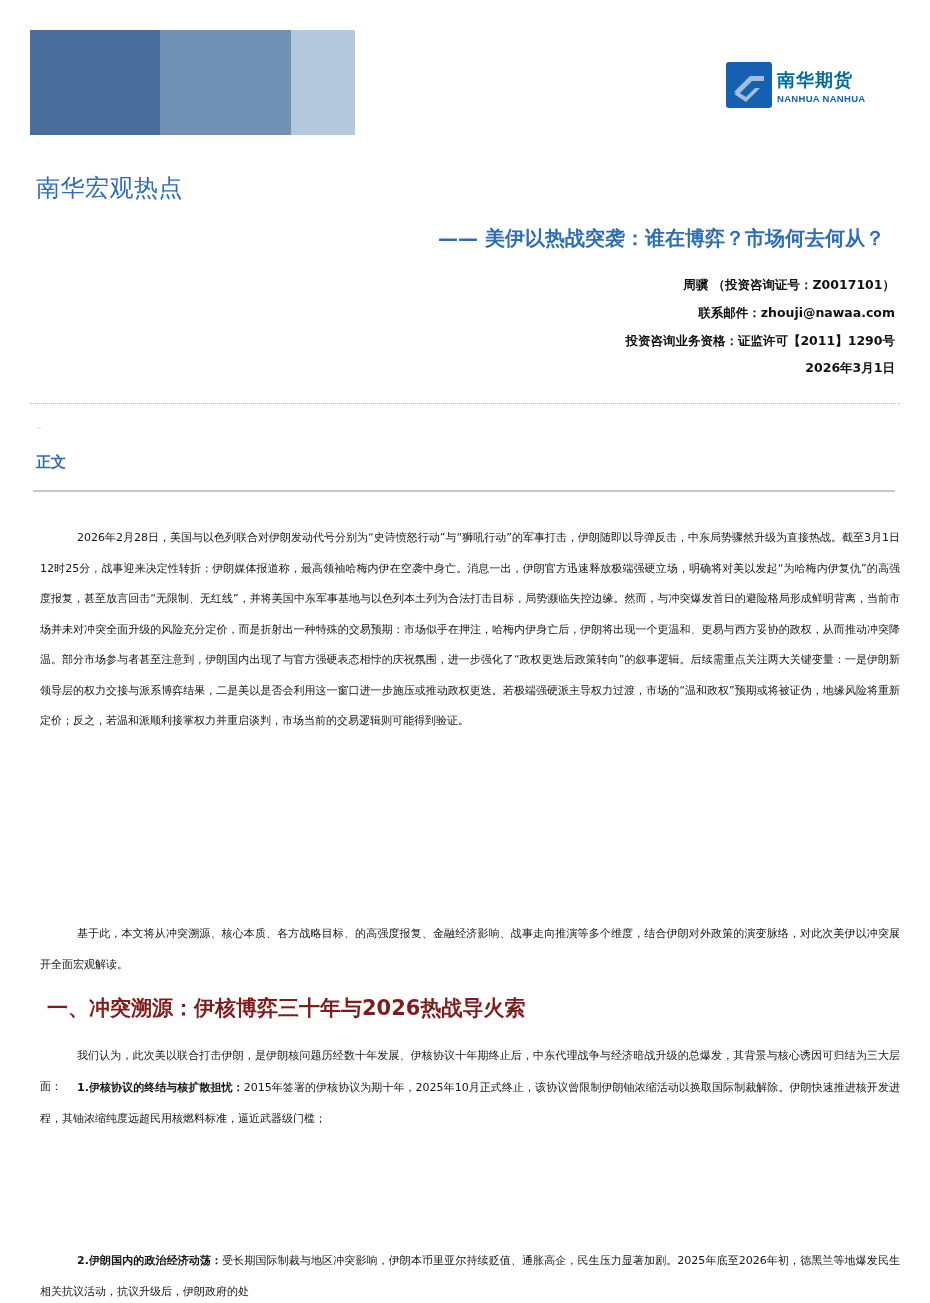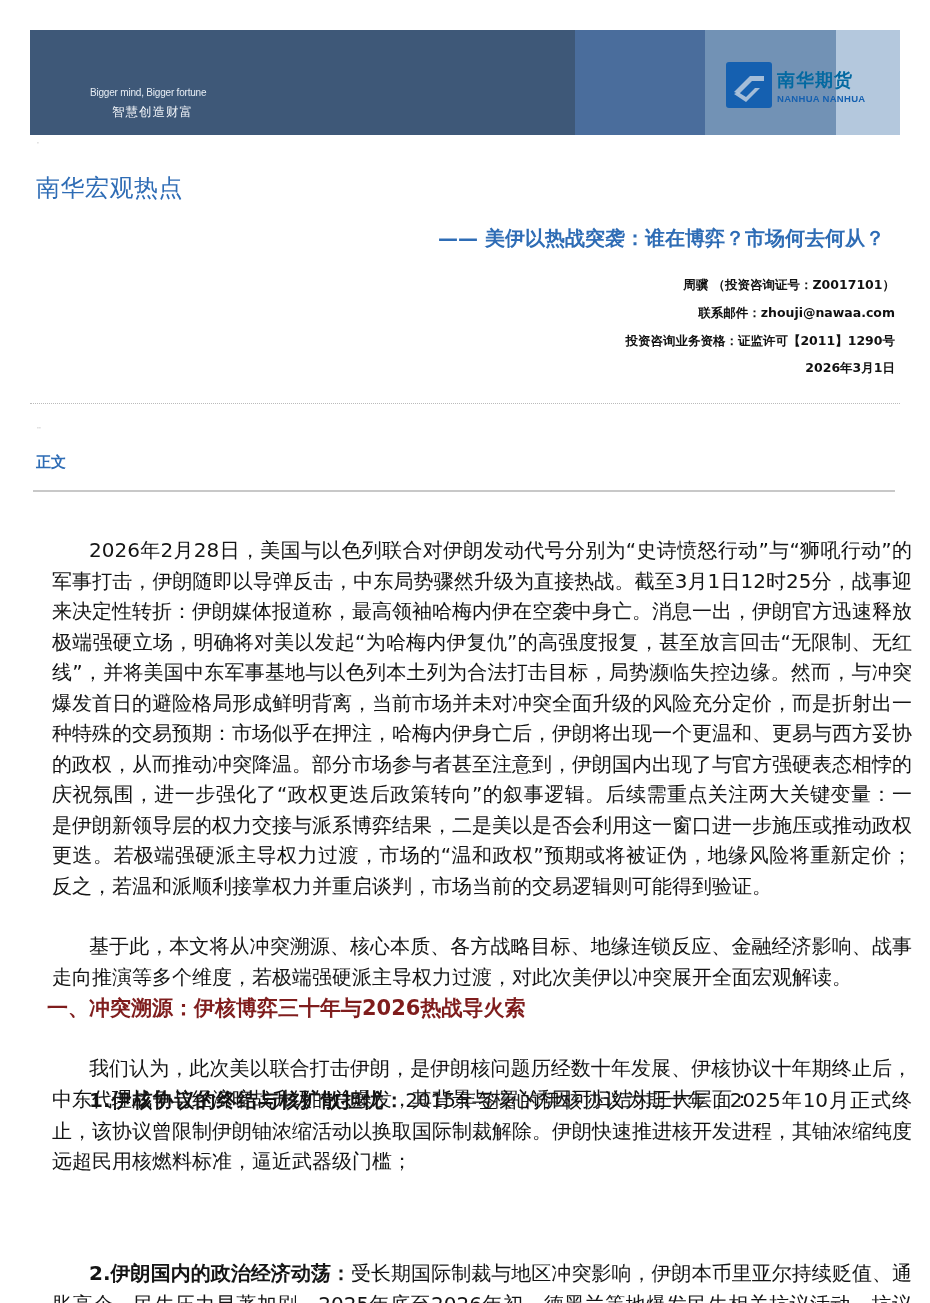--- a/index.html
+++ b/index.html
@@ -55,42 +55,38 @@
       position: absolute; left: 30px; top: 403px; width: 870px; height: 0;
       border-top: 1px dotted #bbb;
     }
     .section-title {
       position: absolute; left: 36px; top: 453px; font-size: 15px; font-weight: bold; color: #2e6cb5;
     }
     .section-rule {
       position: absolute; left: 33px; top: 490px; width: 862px; height: 2px; background: #c8c8c8;
     }
     .body-text {
-      position: absolute; left: 36px; width: 860px; font-size: 20px; line-height: 30.5px;
-      color: #141414; text-align: justify; margin: 16px;
+      position: absolute; left: 36px; width: 860px; font-size: 11px; line-height: 30.5px;
+      color: #141414; text-align: justify; margin: 4px;
     }
     .indent { text-indent: 37px; }
     .p1 { top: 519px; }
     .p2 { top: 915px; }
     .h1 {
       position: absolute; left: 47px; top: 994px; font-size: 21px; font-weight: bold; color: #7f1d1d;
     }
     .p3 { top: 1037px; }
     .p4 { top: 1069px; }
     .p5 { top: 1242px; }
     .strong-lead { font-weight: bold; }
   </style>
 </head>
 <body>
 
 <div class="banner">
-  <div class="band-1">
-    <div class="slogan-en">Bigger mind, Bigger fortune</div>
-    <div class="slogan-cn">智慧创造财富</div>
-  </div>
   <div class="band-2"></div>
   <div class="band-3"></div>
   <div class="band-4"></div>
 </div>
 
 <div class="logo">
   <div class="logo-mark">
     <svg width="46" height="46" viewBox="0 0 46 46">
       <path d="M8 30 L24 14 L38 14 L38 19 L26 19 L13 32 Z" fill="#b4c8dd" opacity="0.9"></path>
       <path d="M8 32 L20 40 L34 26 L29 26 L20 35 L12 30 Z" fill="#b4c8dd" opacity="0.9"></path>
@@ -112,21 +108,21 @@
 <div class="meta meta-3">投资咨询业务资格：证监许可【2011】1290号</div>
 <div class="meta meta-4">2026年3月1日</div>
 
 <div class="dotted-rule"></div>
 <span class="tiny-dot" style="left:37px; top:424px;">··</span>
 
 <div class="section-title">正文</div>
 <div class="section-rule"></div>
 
 <p class="body-text indent p1">2026年2月28日，美国与以色列联合对伊朗发动代号分别为“史诗愤怒行动”与“狮吼行动”的军事打击，伊朗随即以导弹反击，中东局势骤然升级为直接热战。截至3月1日12时25分，战事迎来决定性转折：伊朗媒体报道称，最高领袖哈梅内伊在空袭中身亡。消息一出，伊朗官方迅速释放极端强硬立场，明确将对美以发起“为哈梅内伊复仇”的高强度报复，甚至放言回击“无限制、无红线”，并将美国中东军事基地与以色列本土列为合法打击目标，局势濒临失控边缘。然而，与冲突爆发首日的避险格局形成鲜明背离，当前市场并未对冲突全面升级的风险充分定价，而是折射出一种特殊的交易预期：市场似乎在押注，哈梅内伊身亡后，伊朗将出现一个更温和、更易与西方妥协的政权，从而推动冲突降温。部分市场参与者甚至注意到，伊朗国内出现了与官方强硬表态相悖的庆祝氛围，进一步强化了“政权更迭后政策转向”的叙事逻辑。后续需重点关注两大关键变量：一是伊朗新领导层的权力交接与派系博弈结果，二是美以是否会利用这一窗口进一步施压或推动政权更迭。若极端强硬派主导权力过渡，市场的“温和政权”预期或将被证伪，地缘风险将重新定价；反之，若温和派顺利接掌权力并重启谈判，市场当前的交易逻辑则可能得到验证。</p>
-<p class="body-text indent p2">基于此，本文将从冲突溯源、核心本质、各方战略目标、地缘连锁反应、金融经济影响、战事走向推演等多个维度，若极端强硬派主导权力过渡，对此次美伊以冲突展开全面宏观解读。</p>
+<p class="body-text indent p2">基于此，本文将从冲突溯源、核心本质、各方战略目标、的高强度报复、金融经济影响、战事走向推演等多个维度，结合伊朗对外政策的演变脉络，对此次美伊以冲突展开全面宏观解读。</p>
 
 <div class="h1">一、冲突溯源：伊核博弈三十年与2026热战导火索</div>
 
 <p class="body-text indent p3">我们认为，此次美以联合打击伊朗，是伊朗核问题历经数十年发展、伊核协议十年期终止后，中东代理战争与经济暗战升级的总爆发，其背景与核心诱因可归结为三大层面：</p>
 
 <p class="body-text indent p4"><span class="strong-lead">1.伊核协议的终结与核扩散担忧：</span><span>2015年签署的伊核协议为期十年，2025年10月正式终止，该协议曾限制伊朗铀浓缩活动以换取国际制裁解除。伊朗快速推进核开发进程，其铀浓缩纯度远超民用核燃料标准，逼近武器级门槛；</span></p>
 
 <p class="body-text indent p5"><span class="strong-lead">2.伊朗国内的政治经济动荡：</span><span>受长期国际制裁与地区冲突影响，伊朗本币里亚尔持续贬值、通胀高企，民生压力显著加剧。2025年底至2026年初，德黑兰等地爆发民生相关抗议活动，抗议升级后，伊朗政府的处</span></p>
 
 </body></html>

